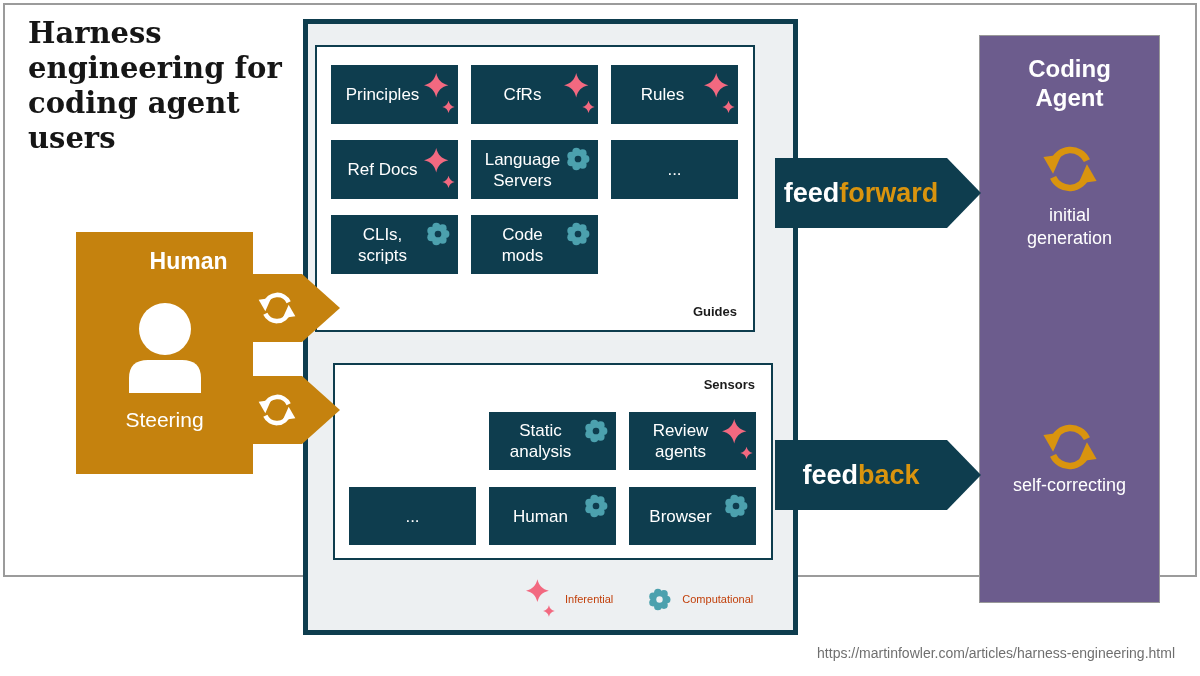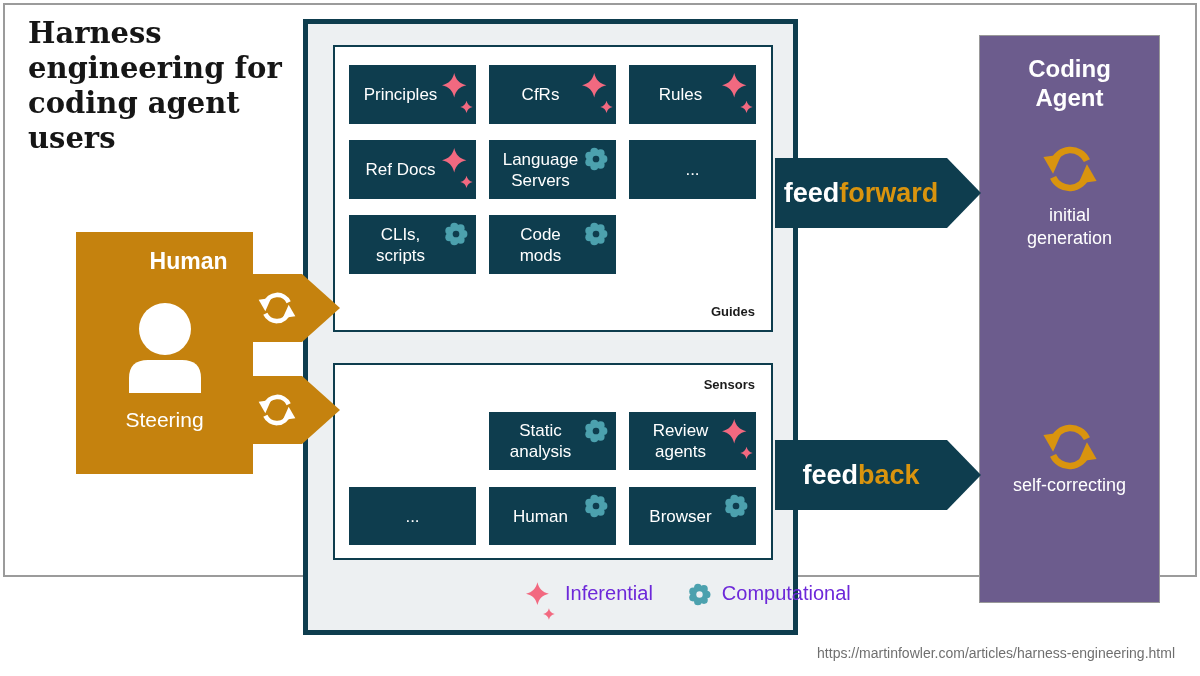--- a/index.html
+++ b/index.html
@@ -35,42 +35,42 @@
 
   
   .loop-arrow{position:absolute;z-index:6;}
   .loop-arrow polygon{fill:var(--orange);}
   .sync-small{position:absolute;z-index:7;}
 
   
   .harness-panel{position:absolute;left:303px;top:19px;width:495px;height:616px;
     background:var(--panel-bg);border:5px solid var(--dark-teal);z-index:1;}
   .inner-box{position:absolute;background:#ffffff;border:2px solid var(--dark-teal);}
-  .guides-box{left:333px;top:45px;width:440px;height:287px;}
+  .guides-box{left:315px;top:45px;width:440px;height:287px;}
   .sensors-box{left:333px;top:363px;width:440px;height:197px;}
   .box-label{position:absolute;font-weight:bold;font-size:13px;color:#1B1B1B;}
   .guides-label{right:16px;bottom:11px;}
   .sensors-label{right:16px;top:12px;}
 
   .tile-grid{position:absolute;left:14px;display:grid;
     grid-template-columns:repeat(3,127px);column-gap:13px;}
   .guides-grid{top:18px;grid-auto-rows:59px;row-gap:16px;}
   .sensors-grid{top:47px;grid-auto-rows:58px;row-gap:17px;}
   .tile{position:relative;background:var(--dark-teal);color:#fff;
     display:flex;align-items:center;justify-content:center;text-align:center;
     font-size:17px;line-height:21px;padding:0 8px;}
   .tile.has-icon{padding:0 34px 0 10px;}
   .tile-label.narrow{display:inline-block;max-width:54px;}
   .sparkle-icon{position:absolute;right:3px;top:50%;transform:translateY(-52%);}
   .gear-icon{position:absolute;right:7px;top:6px;}
   .tile-spacer{background:transparent;}
 
   
   .legend{position:absolute;left:526px;top:582px;height:34px;display:flex;
-    align-items:flex-start;gap:10px;font-size:20px;color:#6d28d9;z-index:2;}
+    align-items:center;gap:10px;font-size:11px;color:#c2410c;z-index:2;}
   .legend .gap{width:14px;}
 
   
   .flow-arrow{position:absolute;left:775px;z-index:6;}
   .flow-arrow polygon{fill:var(--dark-teal);}
   .flow-label{position:absolute;left:775px;width:172px;height:70px;z-index:7;
     display:flex;align-items:center;justify-content:center;
     color:#fff;font-weight:bold;font-size:27px;}
   .flow-label .hl{color:var(--accent-orange);}
 

